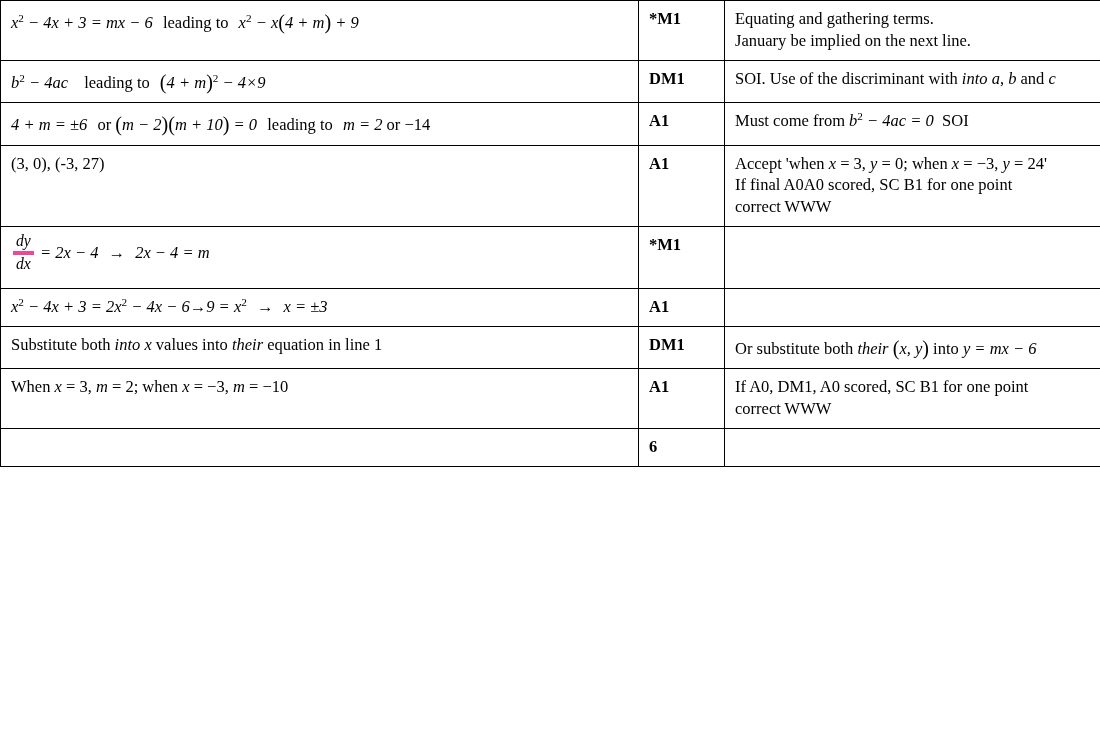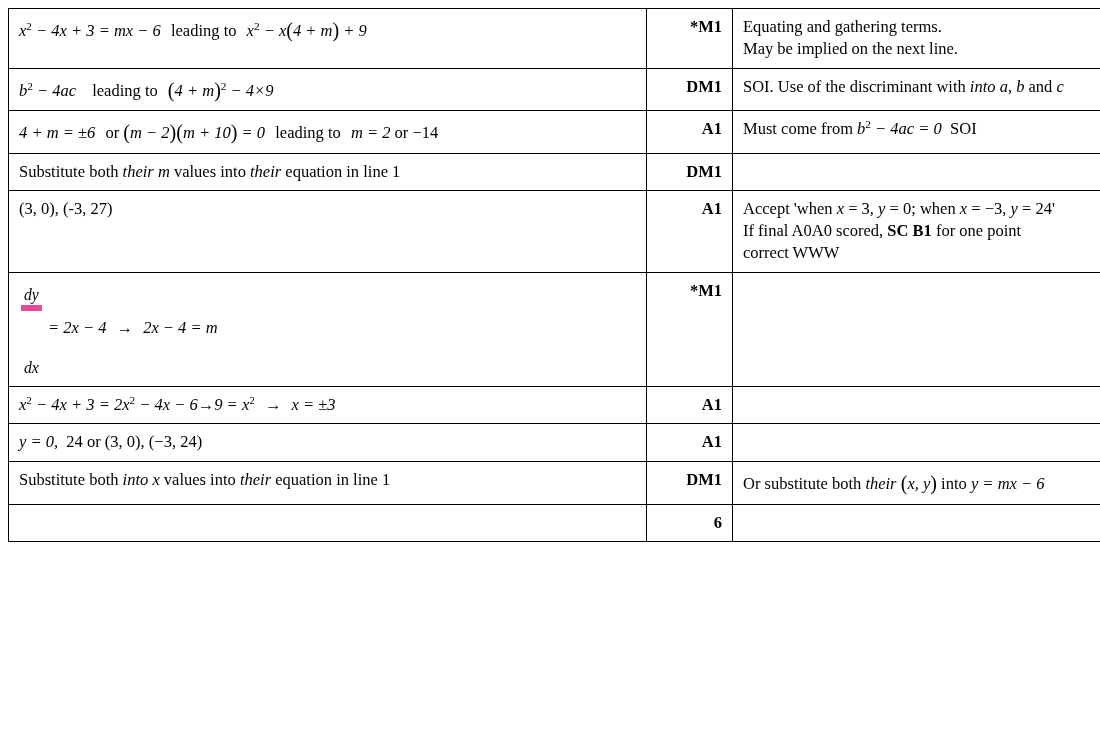--- a/index.html
+++ b/index.html
@@ -10,42 +10,41 @@
   body {
     width: 1100px;
     height: 745px;
     font-family: "Liberation Serif", serif;
     color: #000000;
     overflow: hidden;
   }
   .sheet {
     width: 996px;
     box-sizing: border-box;
-    padding: 8px;
+    padding: 0;
   }
   table.marks {
     border-collapse: collapse;
     width: 1100px;
     table-layout: fixed;
   }
   table.marks td {
     border: 1px solid #000000;
     vertical-align: top;
     padding: 7px 10px 8px 10px;
     font-size: 16.5px;
     line-height: 1.32;
   }
   
   col.c-work  { width: 638px; }
   col.c-mark  { width: 86px; }
   col.c-guide { width: 376px; }
 
   td.work { text-align: left; }
   td.mark {
-    text-align: right;
     font-weight: bold;
     padding-right: 12px;
     white-space: nowrap;
   }
   td.guide { text-align: left; }
 
   td.full {
     text-align: left;
     font-weight: bold;
   }
@@ -66,38 +65,36 @@
     text-align: center;
     font-style: italic;
     line-height: 1.08;
     margin: 0 2px;
     position: relative;
     top: -1px;
   }
   .frac .num {
     display: block;
     padding: 0 3px 1px 3px;
-    border-bottom: 6px solid #ec4899;
+    border-bottom: 4px solid #ec4899;
     font-size: 0.95em;
-    margin-top: 8px;
   }
   .frac .den {
     display: block;
     padding: 1px 3px 0 3px;
     font-size: 0.95em;
-    margin-top: 48px;
   }
   .bigparen {
     font-size: 1.22em;
     font-style: normal;
     position: relative;
     top: 1px;
   }
   .nowrap { white-space: nowrap; }
-  .bold { font-weight: bold; }
+  .bold { font-weight: normal; }
   .row-tall { height: 62px; }
   .sp { display: inline-block; width: 6px; }
 </style>
 </head>
 <body>
 
 <div class="sheet">
   <table class="marks">
     <colgroup>
       <col class="c-work">
@@ -108,21 +105,21 @@
 
       <tr>
         <td class="work">
           <span class="math nowrap"><span class="mi">x</span><sup class="exp">2</sup> − 4<span class="mi">x</span> + 3 = <span class="mi">mx</span> − 6</span>
           <span class="sp"></span><span class="mn">leading to</span><span class="sp"></span>
           <span class="math nowrap"><span class="mi">x</span><sup class="exp">2</sup> − <span class="mi">x</span><span class="bigparen">(</span>4 + <span class="mi">m</span><span class="bigparen">)</span> + 9</span>
         </td>
         <td class="mark">*M1</td>
         <td class="guide">
           <div>Equating and gathering terms.</div>
-          <div>May be implied on the next line.</div>
+          <div>January be implied on the next line.</div>
         </td>
       </tr>
 
       <tr>
         <td class="work">
           <span class="math nowrap"><span class="mi">b</span><sup class="exp">2</sup> − 4<span class="mi">ac</span></span>
           <span class="sp"></span><span class="sp"></span><span class="mn">leading to</span><span class="sp"></span>
           <span class="math nowrap"><span class="bigparen">(</span>4 + <span class="mi">m</span><span class="bigparen">)</span><sup class="exp">2</sup> − 4×9</span>
         </td>
         <td class="mark">DM1</td>
@@ -138,27 +135,20 @@
           <span class="math nowrap"><span class="bigparen">(</span><span class="mi">m</span> − 2<span class="bigparen">)</span><span class="bigparen">(</span><span class="mi">m</span> + 10<span class="bigparen">)</span> = 0</span>
           <span class="sp"></span><span class="mn">leading to</span><span class="sp"></span>
           <span class="math nowrap"><span class="mi">m</span> = 2</span> <span class="mn">or</span> <span class="mn">−14</span>
         </td>
         <td class="mark">A1</td>
         <td class="guide">
           <div>Must come from <span class="math nowrap"><span class="mi">b</span><sup class="exp">2</sup> − 4<span class="mi">ac</span> = 0</span>&nbsp; SOI</div>
         </td>
       </tr>
 
-      <tr>
-        <td class="work">
-          Substitute both <span class="mi">their m</span> values into <span class="mi">their</span> equation in line 1
-        </td>
-        <td class="mark">DM1</td>
-        <td class="guide"></td>
-      </tr>
 
 
       <tr>
         <td class="work">(3, 0), (-3, 27)</td>
         <td class="mark">A1</td>
         <td class="guide">
           <div>Accept 'when <span class="mi">x</span> = 3, <span class="mi">y</span> = 0; when <span class="mi">x</span> = −3, <span class="mi">y</span> = 24'</div>
           <div>If final A0A0 scored, <span class="bold">SC B1</span> for one point</div>
           <div>correct WWW</div>
         </td>
@@ -180,38 +170,41 @@
       <tr>
         <td class="work">
           <span class="math nowrap"><span class="mi">x</span><sup class="exp">2</sup> − 4<span class="mi">x</span> + 3 = 2<span class="mi">x</span><sup class="exp">2</sup> − 4<span class="mi">x</span> − 6</span>→<span class="math nowrap">9 = <span class="mi">x</span><sup class="exp">2</sup></span>
           <span class="sp"></span>→<span class="sp"></span>
           <span class="math nowrap"><span class="mi">x</span> = ±3</span>
         </td>
         <td class="mark">A1</td>
         <td class="guide"></td>
       </tr>
 
-      <tr>
-        <td class="work">
-          <span class="math nowrap"><span class="mi">y</span> = 0,</span>&nbsp; 24 or (3, 0), (−3, 24)
-        </td>
-        <td class="mark">A1</td>
-        <td class="guide"></td>
-      </tr>
 
       <tr>
         <td class="work">
           Substitute both <span class="mi">into x</span> values into <span class="mi">their</span> equation in line 1
         </td>
         <td class="mark">DM1</td>
         <td class="guide">
           <div>Or substitute both <span class="mi">their</span> <span class="math nowrap"><span class="bigparen">(</span><span class="mi">x</span>, <span class="mi">y</span><span class="bigparen">)</span></span> into <span class="math nowrap"><span class="mi">y</span> = <span class="mi">mx</span> − 6</span></div>
         </td>
       </tr>
 
+      <tr>
+        <td class="work">
+          When <span class="mi">x</span> = 3, <span class="mi">m</span> = 2; when <span class="mi">x</span> = −3, <span class="mi">m</span> = −10
+        </td>
+        <td class="mark">A1</td>
+        <td class="guide">
+          <div>If A0, DM1, A0 scored, <span class="bold">SC B1</span> for one point</div>
+          <div>correct WWW</div>
+        </td>
+      </tr>
 
       <tr>
         <td class="work">&nbsp;</td>
         <td class="mark">6</td>
         <td class="guide"></td>
       </tr>
 
     </tbody>
   </table>
 </div>

